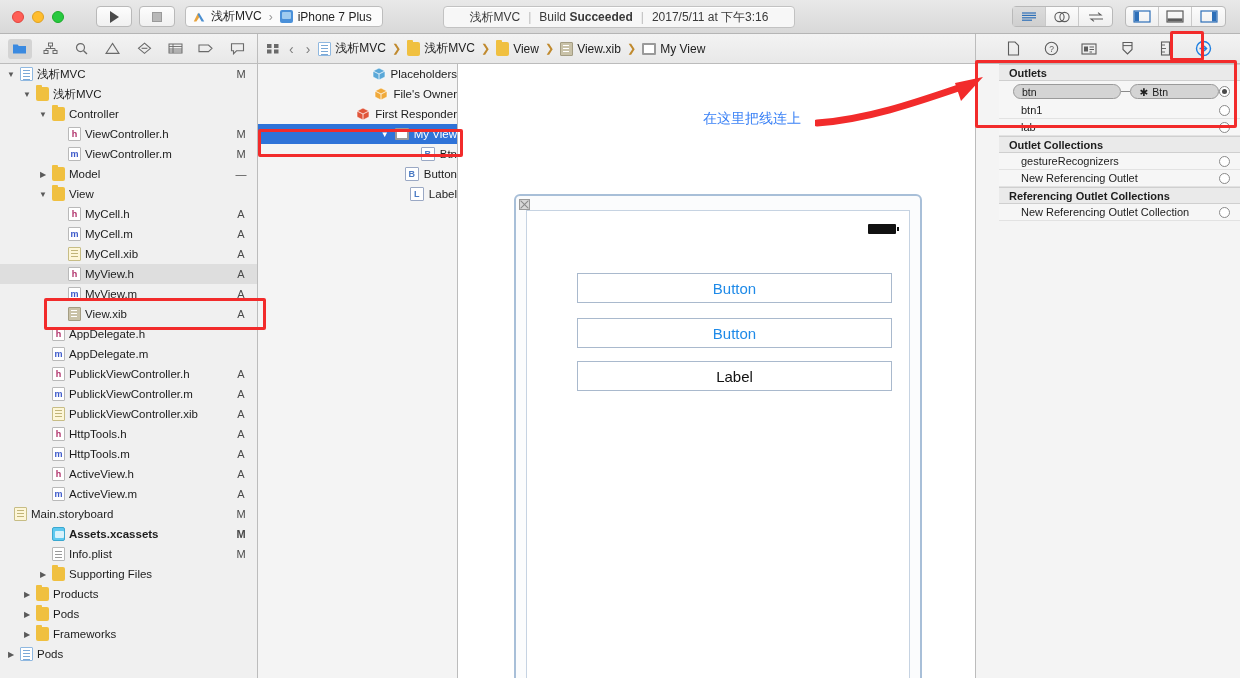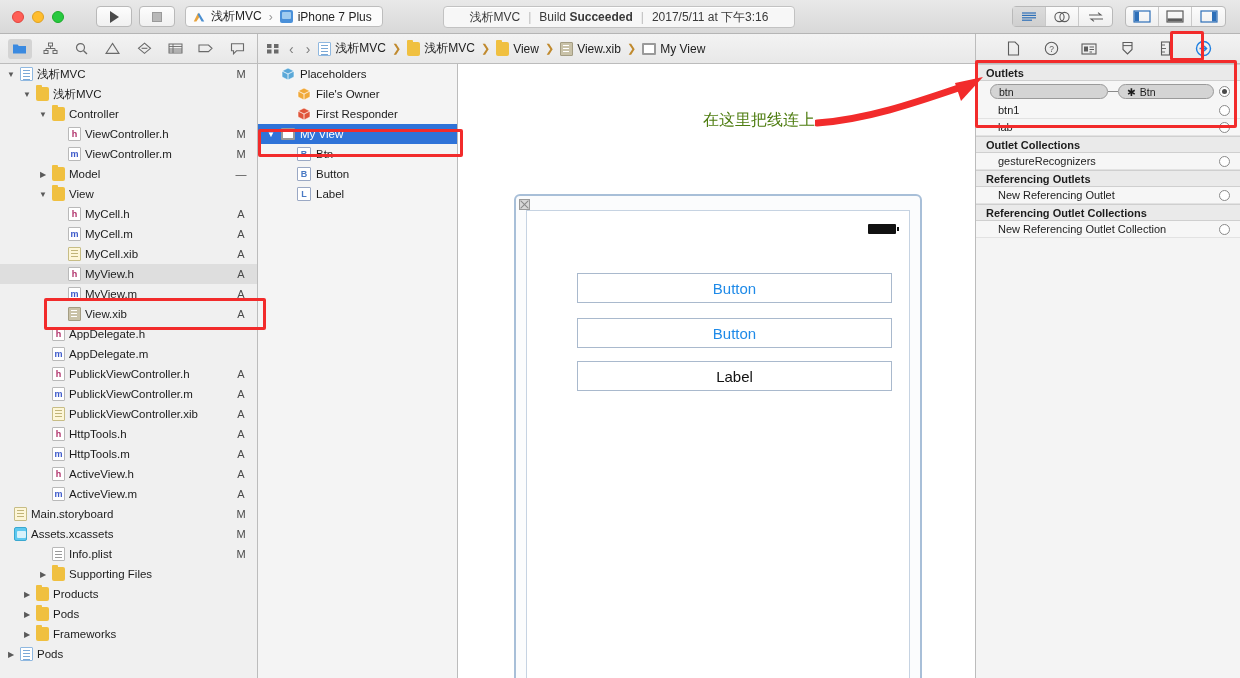--- a/index.html
+++ b/index.html
@@ -131,21 +131,21 @@
   .ico-xibfile { background: #c9c2a8; border: 1px solid #a49d83; border-radius: 1px; }
   .ico-xibfile:after{content:"";position:absolute;left:2px;top:2px;right:3px;height:1px;background:#fff;box-shadow:0 3px 0 #fff,0 6px 0 #fff;}
 
   
   .outline {
     position: absolute; top: 64px; left: 258px; width: 200px; height: 614px;
     background: #f4f4f4; border-right: 1px solid #bcbcbc; overflow: hidden;
   }
   .orow {
     height: 20px; display: flex; align-items: center; gap: 5px;
-    font-size: 11.5px; color: #1c1c1c; white-space: nowrap;
+    font-size: 11.5px; color: #1c1c1c; white-space: nowrap; justify-content: flex-end;
   }
   .orow.sel { background: #2f73d8; color: #fff; }
   .oico { width: 14px; height: 14px; flex: 0 0 14px; position: relative; }
   .oico-view { background: #fff; border: 2px solid #9a9a9a; border-radius: 1px; width:12px;height:12px;}
   .oico-letter {
     background: #fff; border: 1px solid #9aa8c4; border-radius: 1px;
     color: #4a7ac4; font-size: 9px; line-height: 12px; text-align: center; font-weight: bold;
     width: 13px; height: 14px;
   }
 
@@ -181,21 +181,21 @@
     border: 1px solid #a9b9cd; background: #fff;
     display: flex; align-items: center; justify-content: center;
     font-size: 15px;
   }
   .ctl.btn { color: #1e8ae8; }
   .ctl.lab { color: #111; }
 
   
   .inspector {
     position: absolute; top: 64px; left: 975px; width: 265px; height: 614px;
-    background: #f4f4f4; border-left: 1px solid #bcbcbc; overflow: hidden;
+    background: #f4f4f4; border-left: 1px solid #bcbcbc; overflow: hidden; padding-left: 23px;
   }
   .sec-head {
     height: 17px; display: flex; align-items: center; padding-left: 10px;
     font-size: 11px; font-weight: bold; color: #1c1c1c;
     background: #eaeaea; border-top: 1px solid #cfcfcf; border-bottom: 1px solid #cfcfcf;
   }
   .conn-row {
     height: 17px; display: flex; align-items: center;
     padding: 0 10px 0 22px; font-size: 11px; color: #1c1c1c;
     border-bottom: 1px solid #e2e2e2; background: #f6f6f6;
@@ -220,21 +220,21 @@
   .pill.src { width: 118px; }
   .pill.dst { width: 96px; gap: 4px; }
   .wire { width: 10px; height: 1px; background: #8a8a8a; }
 
   
   .anno-box {
     position: absolute; border: 3px solid #f22b2b; border-radius: 2px;
     pointer-events: none;
   }
   .anno-text {
-    position: absolute; color: #4d7c0f; font-size: 16px;
+    position: absolute; color: #3b82f6; font-size: 14px;
     white-space: nowrap;
   }
   .anno-arrow { position: absolute; pointer-events: none; }
 </style>
 </head>
 <body>
 
 <div class="app">
 
   <div class="toolbar">
@@ -597,21 +597,21 @@
           <span class="ico ico-m">m</span>
           <span class="fname">ActiveView.m</span>
           <span class="fstat">A</span>
         </div>
         <div class="frow" style="">
           <span class="disc"></span>
           <span class="ico ico-storyboard"></span>
           <span class="fname">Main.storyboard</span>
           <span class="fstat">M</span>
         </div>
-        <div class="frow" style="">
+        <div class="frow" style="padding-left: 38px; font-weight: bold;">
           <span class="disc"></span>
           <span class="ico ico-assets"></span>
           <span class="fname">Assets.xcassets</span>
           <span class="fstat">M</span>
         </div>
         <div class="frow" style="padding-left: 38px;">
           <span class="disc"></span>
           <span class="ico ico-plist"></span>
           <span class="fname">Info.plist</span>
           <span class="fstat">M</span>
@@ -729,21 +729,20 @@
         </div>
         <div class="conn-row">
           <span class="label">lab</span>
           <span class="dot"></span>
         </div>
         <div class="sec-head">Outlet Collections</div>
         <div class="conn-row">
           <span class="label">gestureRecognizers</span>
           <span class="dot"></span>
         </div>
-        <div class="sec-head">Referencing Outlets</div>
         <div class="conn-row">
           <span class="label">New Referencing Outlet</span>
           <span class="dot"></span>
         </div>
         <div class="sec-head">Referencing Outlet Collections</div>
         <div class="conn-row">
           <span class="label">New Referencing Outlet Collection</span>
           <span class="dot"></span>
         </div>
       </div>

